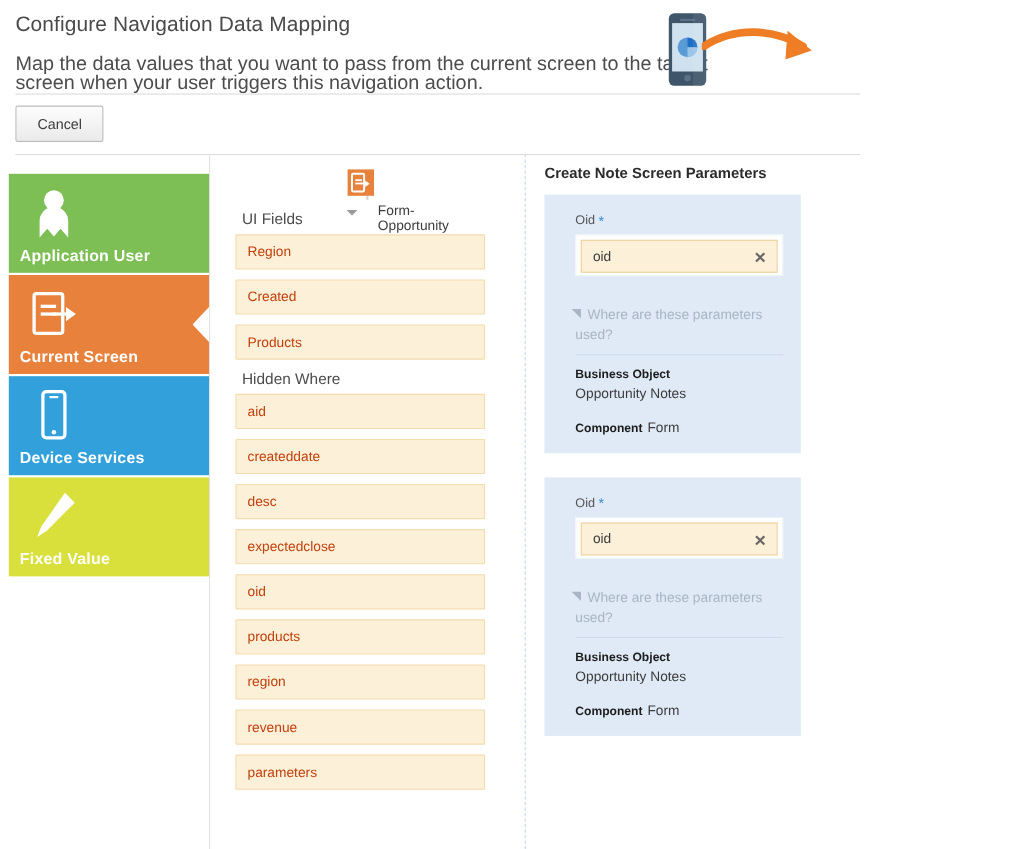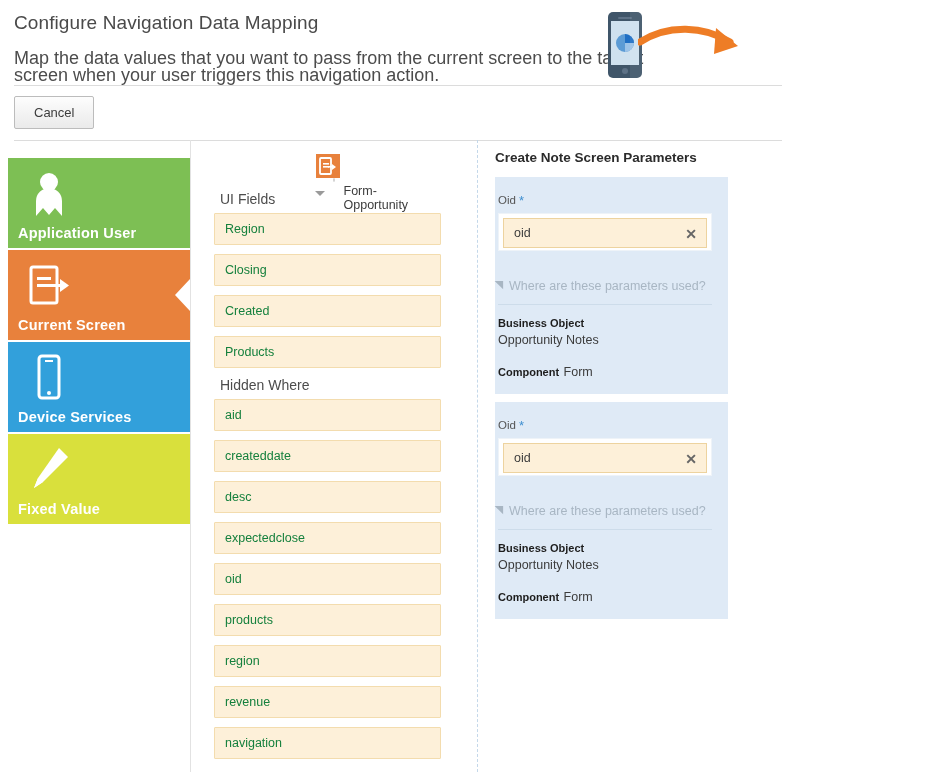--- a/index.html
+++ b/index.html
@@ -126,39 +126,39 @@
     border-right: 5px solid transparent;
     border-top: 5px solid #9a9a9a;
   }
   .group-label {
     font-size: 14px; color: #4c4c4c;
     margin: 9px 0 6px 6px;
   }
   .field-chip {
     height: 32px; line-height: 30px;
     background: #fdf0d9; border: 1px solid #f3dcae;
-    font-size: 12.5px; color: #15803d;
+    font-size: 12.5px; color: #c2410c;
     padding-left: 10px; margin-bottom: 9px; cursor: pointer;
     border-radius: 1px;
   }
 
   .dash-divider {
     position: absolute; left: 477px; top: 0; width: 0; height: 632px;
     border-left: 1px dashed #c4d8ea;
   }
 
   
   .right { position: absolute; left: 495px; top: 10px; width: 233px; }
   .right-title {
     font-size: 13.5px; font-weight: bold; color: #2b2b2b;
     margin: 0 0 12px 0;
   }
   .param-card {
-    background: #dfeaf6; padding: 16px 16px 14px 3px;
-    margin-bottom: 8px;
+    background: #dfeaf6; padding: 16px 16px 14px 28px;
+    margin-bottom: 22px;
   }
   .param-label {
     font-size: 11.5px; color: #555; margin-bottom: 5px;
   }
   .req-star { color: #3f8fd0; font-size: 13px; vertical-align: -1px; }
   .param-input {
     position: relative; height: 38px;
     background: #ffffff; border: 1px solid #eef3f8;
     padding: 4px;
   }
@@ -286,36 +286,35 @@
         </span>
         <span class="select-box">
           <span class="sel-text">Form-Opportunity</span>
           <span class="caret"></span>
         </span>
       </div>
 
       <div class="group-label">UI Fields</div>
       <div>
         <div class="field-chip">Region</div>
-        <div class="field-chip">Closing</div>
         <div class="field-chip">Created</div>
         <div class="field-chip">Products</div>
       </div>
 
       <div class="group-label">Hidden Where</div>
       <div>
         <div class="field-chip">aid</div>
         <div class="field-chip">createddate</div>
         <div class="field-chip">desc</div>
         <div class="field-chip">expectedclose</div>
         <div class="field-chip">oid</div>
         <div class="field-chip">products</div>
         <div class="field-chip">region</div>
         <div class="field-chip">revenue</div>
-        <div class="field-chip">navigation</div>
+        <div class="field-chip">parameters</div>
       </div>
     </div>
 
     <div class="dash-divider"></div>
 
     <div class="right">
       <div class="right-title">Create Note Screen Parameters</div>
 
       <div class="param-card">
         <div class="param-label">

